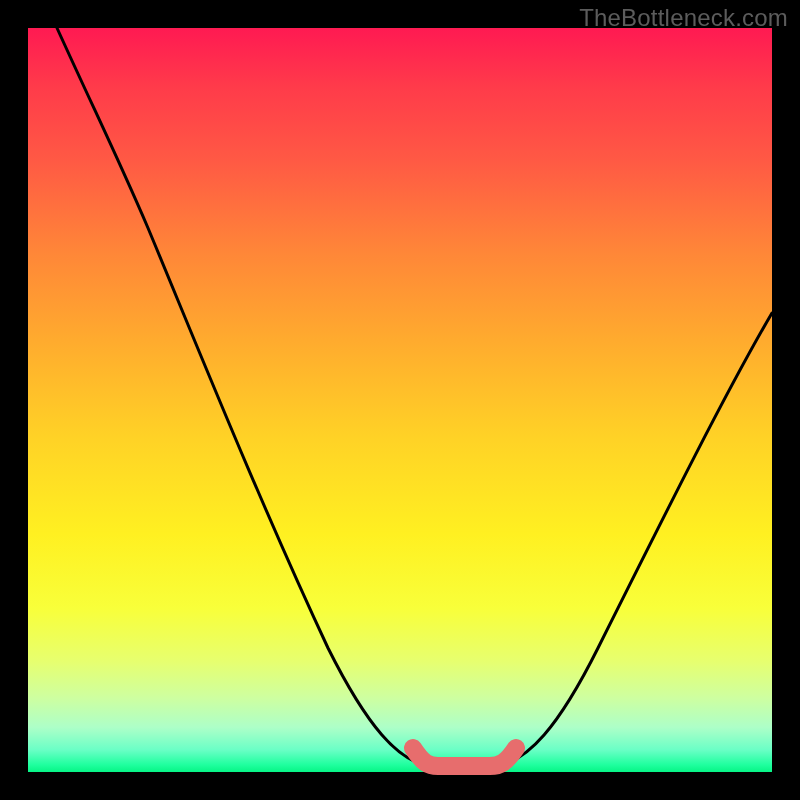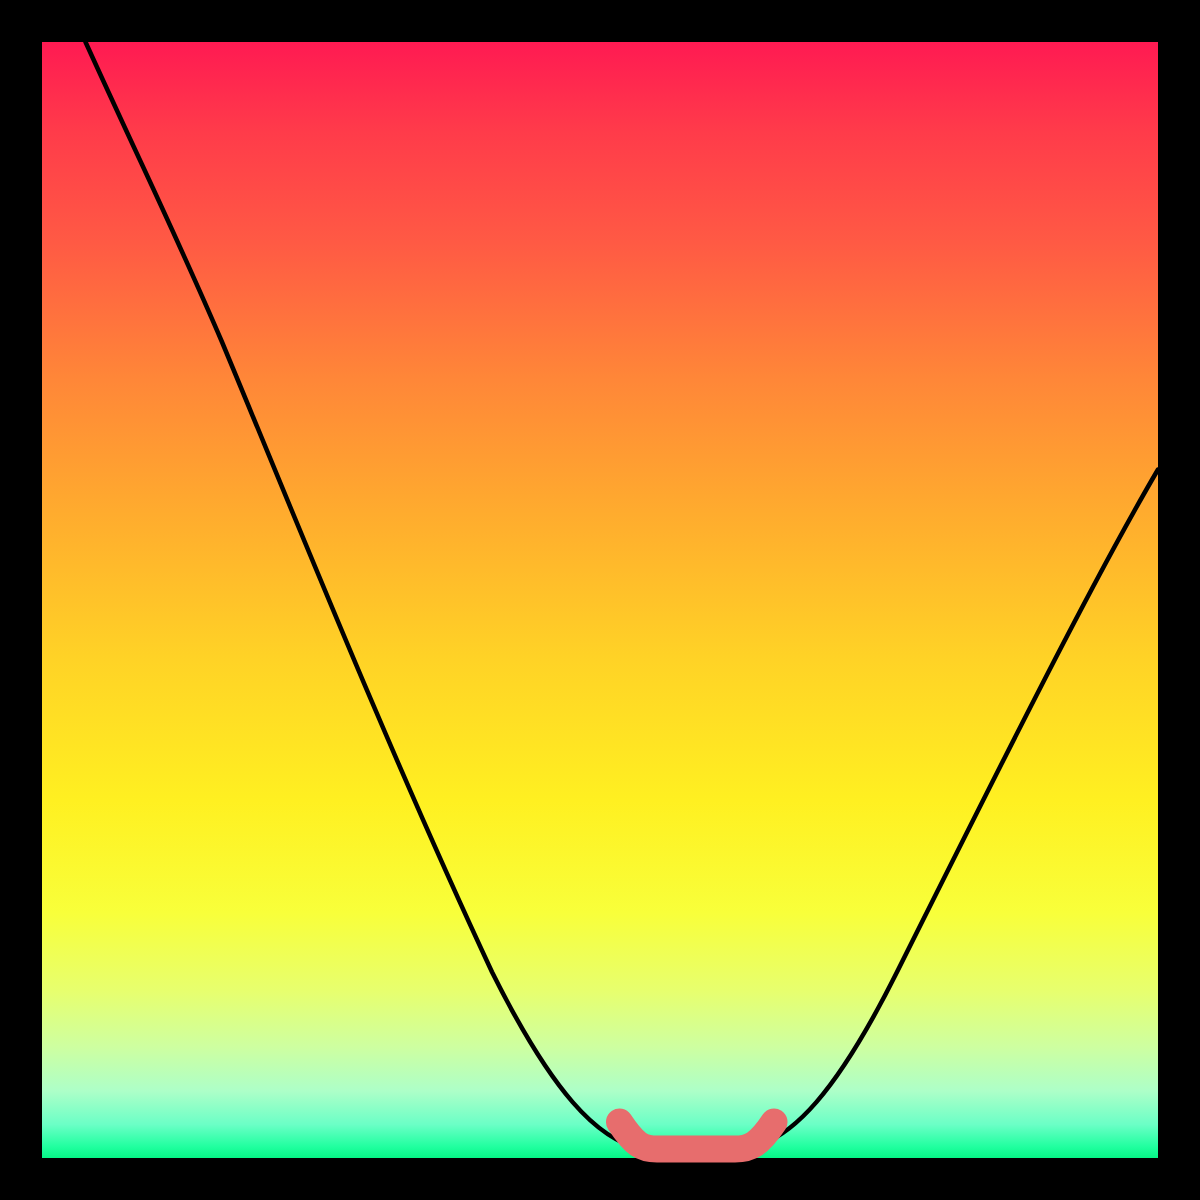--- a/index.html
+++ b/index.html
@@ -57,20 +57,21 @@
     top: 0;
     width: 744px;
     height: 744px;
     overflow: visible;
   }
 </style>
 </head>
 <body>
 
 <div class="frame">
+  <div class="watermark">TheBottleneck.com</div>
   <div class="plot">
     <svg class="curve" viewBox="0 0 744 744" preserveAspectRatio="none">
       <path d="M 29 0
                C 70 90, 90 130, 120 200
                C 170 320, 230 470, 300 620
                C 340 700, 370 732, 400 738
                L 470 738
                C 500 732, 530 700, 570 620
                C 640 480, 700 360, 744 285" fill="none" stroke="#000" stroke-width="3" stroke-linecap="round"></path>
       <path d="M 385 720

